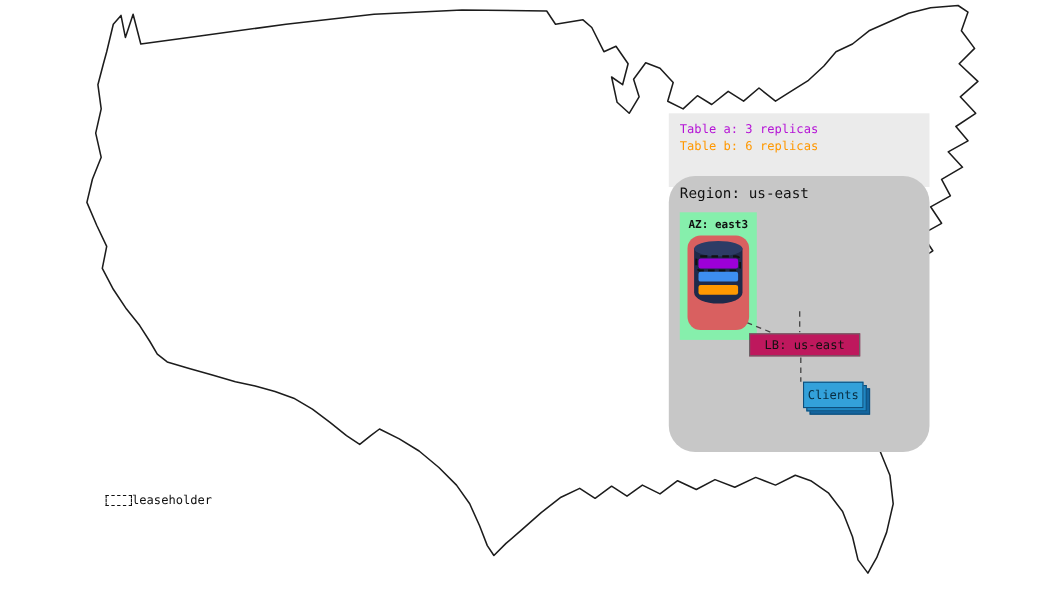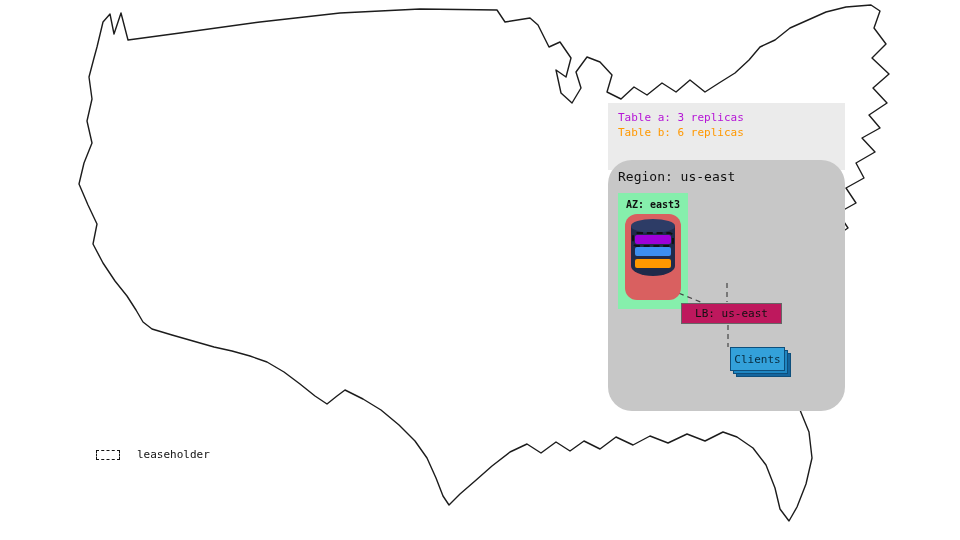--- a/index.html
+++ b/index.html
@@ -26,21 +26,21 @@
   .bar.leaseholder{outline:2px dashed #111;outline-offset:1px;}
   .connectors{position:absolute;left:0;top:0;pointer-events:none;z-index:1;}
   .lb-box{position:absolute;left:73px;top:143px;width:101px;height:21px;border:1px solid #666;
           display:flex;align-items:center;justify-content:center;font-size:11px;color:#111;z-index:3;}
   .clients{position:absolute;left:89px;top:187px;width:61px;height:30px;z-index:3;margin-left:33px;}
   .clients .layer{position:absolute;width:55px;height:24px;border:1px solid #0e4f7c;}
   .clients .back{left:6px;top:6px;}
   .clients .mid{left:3px;top:3px;}
   .clients .front{left:0;top:0;display:flex;align-items:center;justify-content:center;font-size:11px;color:#082c40;}
   
-  .map-legend{position:absolute;left:96px;top:448px;display:flex;align-items:center;gap:17px;z-index:2;}
+  .map-legend{position:absolute;left:96px;top:448px;display:flex;align-items:center;gap:0;z-index:2;}
   .lh-swatch{width:24px;height:10px;border:1.5px dashed #111;background:transparent;}
   .lh-label{font-size:11px;color:#111;}
 </style>
 </head>
 <body>
 
 <svg class="map-svg" width="960" height="540" viewBox="0 0 960 540">
   <path fill="none" stroke="#1c1c1c" stroke-width="1.4" stroke-linejoin="round" d="M97 47 L103 22 L110 14 L114 34 L121 13 L128 40
            L180 33 L260 22 L340 13 L420 9 L497 10 L505 22 L530 18
            L538 25 L549 47 L560 42 L571 58 L566 77 L556 70 L561 93 L572 103 L581 88 L576 72 L587 57 L600 62 L612 75 L607 92 L621 99 L634 87 L647 95 L662 83 L676 92 L690 80 L705 92 L719 83

